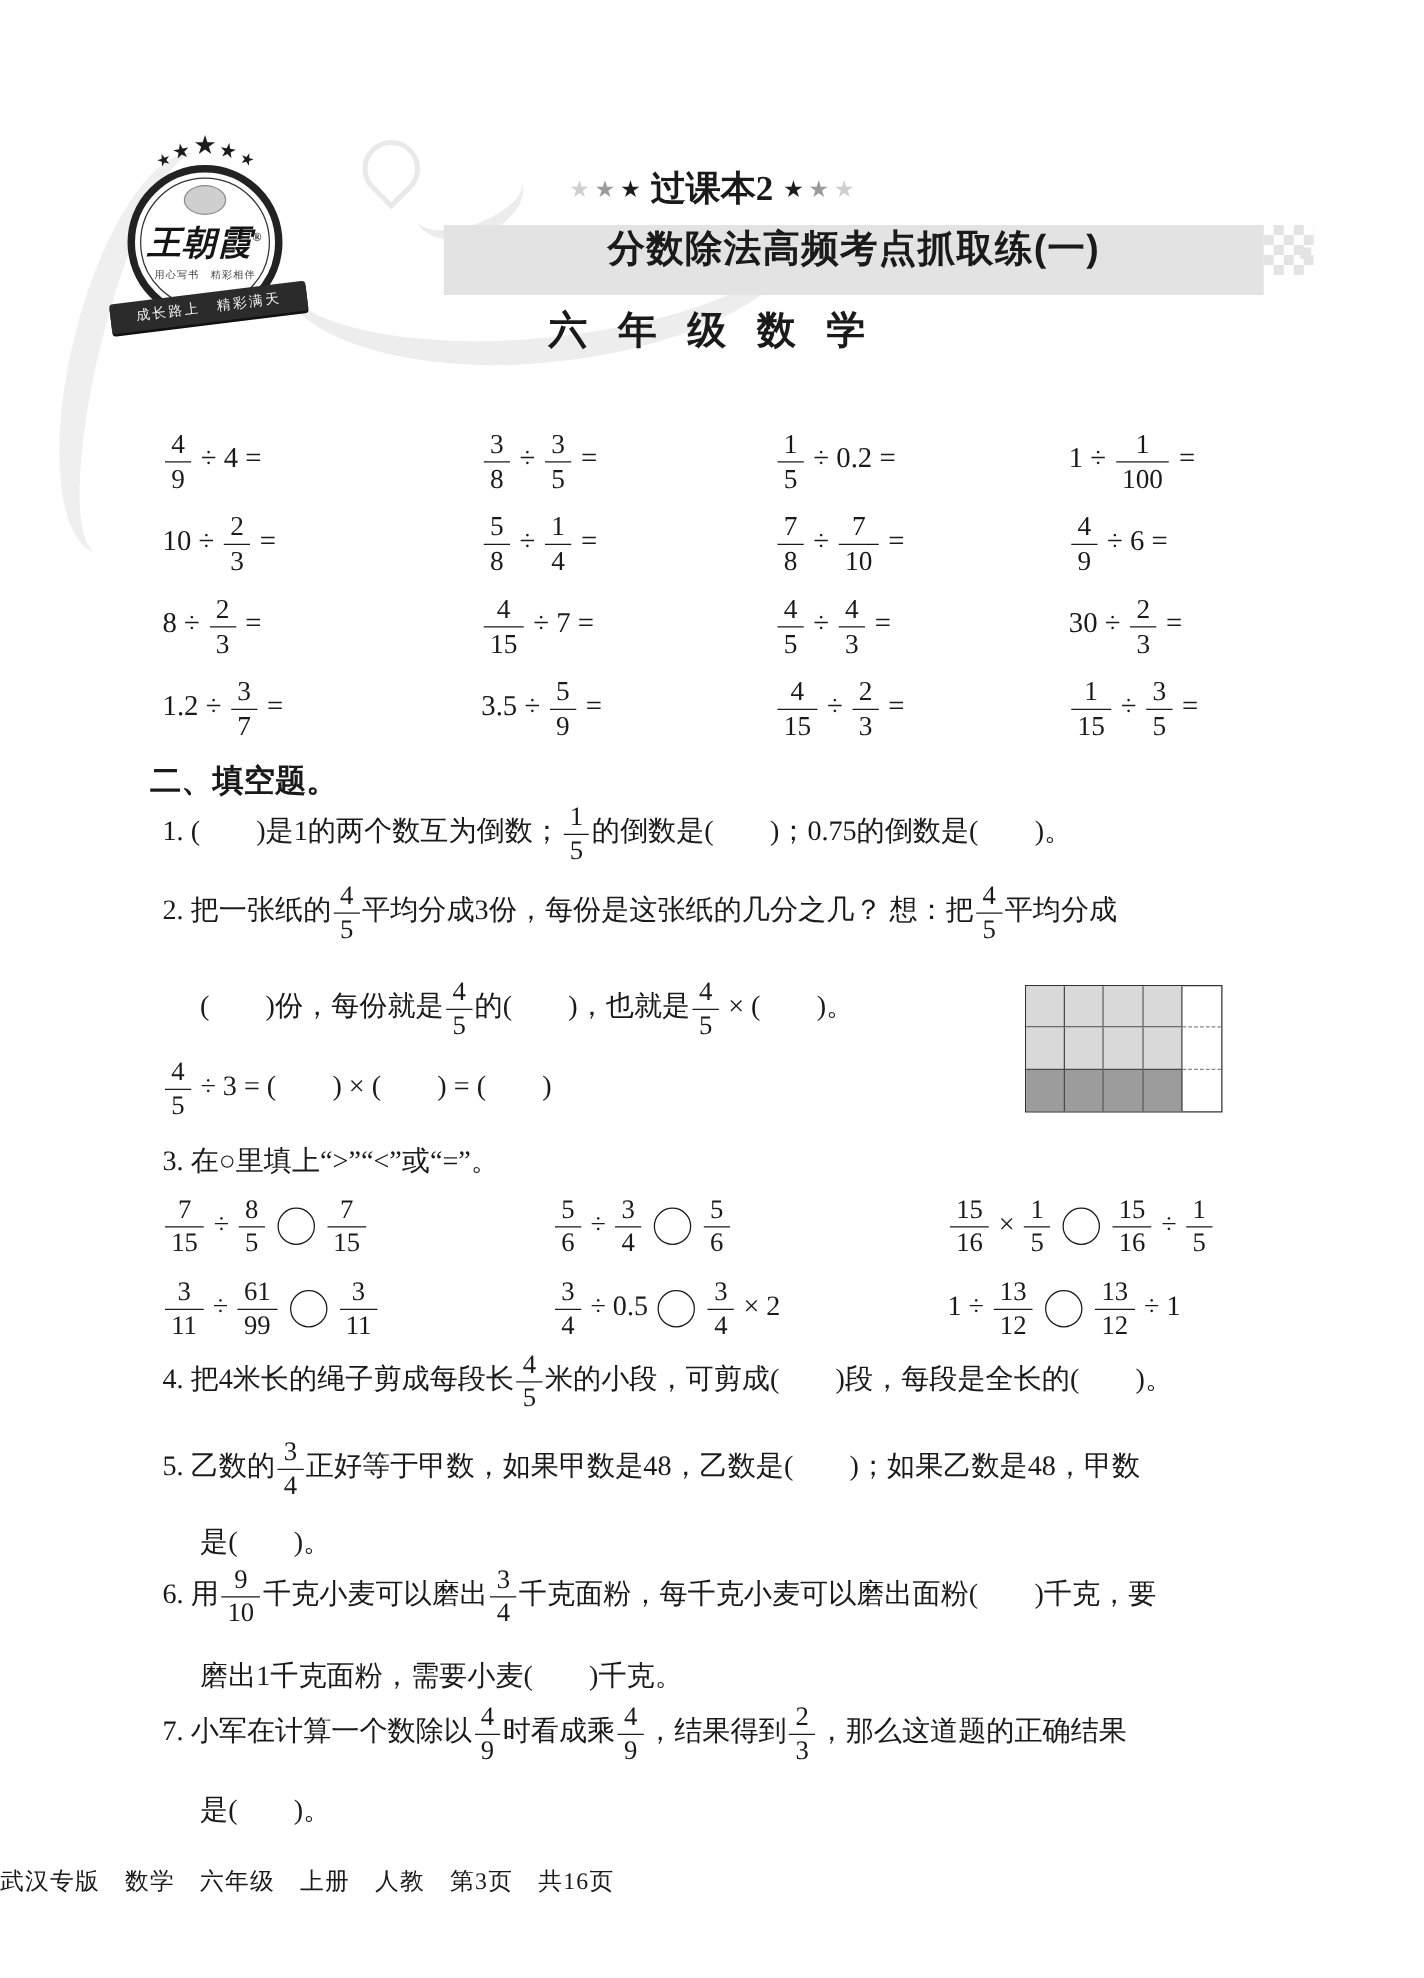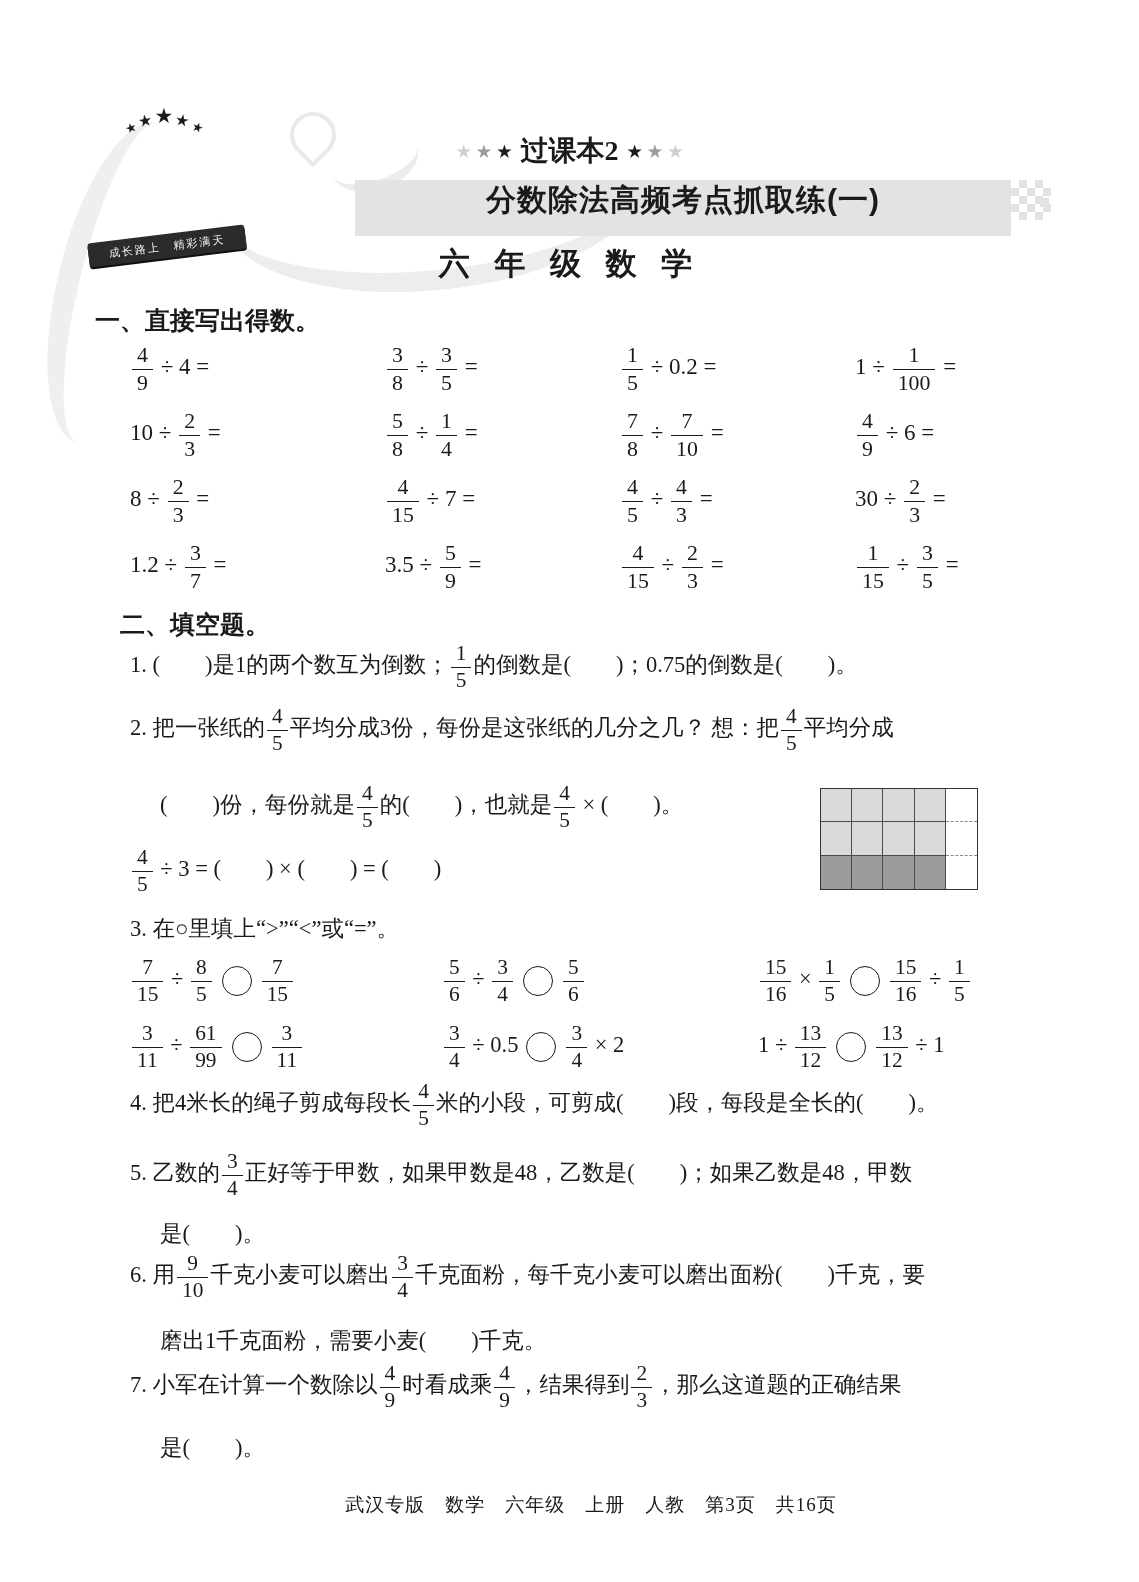--- a/index.html
+++ b/index.html
@@ -107,49 +107,54 @@
   .cmp-grid { position:absolute; left:130px; top:948px; width:960px;
     display:grid; grid-template-columns:312px 316px 330px; grid-auto-rows:66px; z-index:2; }
   .cmp-cell { display:flex; align-items:center; font-size:22.5px; white-space:pre; }
 
   
   .diagram { position:absolute; left:820px; top:788px; width:158px; height:102px;
     border:1.6px solid #333; display:grid; z-index:2; background:#fff; }
   .dg-cell { border-right:1.2px solid #4a4a4a; border-bottom:1.2px solid #4a4a4a; }
 
   
-  .footer { position:absolute; left:0; right:0; top:1492px; text-align:center;
-    font-size:19px; letter-spacing:1px; white-space:nowrap;padding-left:43px; }
+  .footer { position:absolute; left:0; right:0; top:1492px; text-align:left;
+    font-size:19px; letter-spacing:1px; white-space:nowrap; }
 </style>
 </head>
 <body>
 
 <div class="sheet">
 
   <div class="deco deco-tail"></div>
   <div class="deco deco-sweep"></div>
   <div class="deco deco-bow"></div>
   <div class="deco deco-bow2"></div>
 
   <div class="logo">
     <div class="logo-stars" id="logo-stars"><span class="">★</span><span class="">★</span><span class="">★</span><span class="">★</span><span class="">★</span></div>
+    <div class="logo-ring">
+      <div class="logo-band"></div>
+      <div class="logo-portrait"></div>
+      <div class="logo-name"><span>王朝霞</span><sup>®</sup></div>
+      <div class="logo-sub">用心写书　精彩相伴</div>
+    </div>
     <div class="logo-ribbon">成长路上　精彩满天</div>
   </div>
 
   <div class="tagline">
     <span class="stars" id="stars-left"><span class="s0">★</span><span class="s1">★</span><span class="s2">★</span></span><span class="txt">过课本2</span><span class="stars" id="stars-right"><span class="s2">★</span><span class="s1">★</span><span class="s0">★</span></span>
   </div>
   <div class="title-bar">
     <div class="bar-text">分数除法高频考点抓取练(一)</div>
   </div>
   <div class="checker"></div>
   <div class="checker-dot"></div>
   <div class="subtitle">六 年 级 数 学</div>
 
-  <div class="sec-head" id="sec1-head">一、直接写出得数。</div>
   <div class="calc-grid" id="calc-grid">
       <div class="calc-cell"><span class="expr"><span class="frac"><span class="num">4</span><span class="den">9</span></span> ÷ 4 =</span></div>
       <div class="calc-cell"><span class="expr"><span class="frac"><span class="num">3</span><span class="den">8</span></span> ÷ <span class="frac"><span class="num">3</span><span class="den">5</span></span> =</span></div>
       <div class="calc-cell"><span class="expr"><span class="frac"><span class="num">1</span><span class="den">5</span></span> ÷ 0.2 =</span></div>
       <div class="calc-cell"><span class="expr">1 ÷ <span class="frac"><span class="num">1</span><span class="den">100</span></span> =</span></div>
       <div class="calc-cell"><span class="expr">10 ÷ <span class="frac"><span class="num">2</span><span class="den">3</span></span> =</span></div>
       <div class="calc-cell"><span class="expr"><span class="frac"><span class="num">5</span><span class="den">8</span></span> ÷ <span class="frac"><span class="num">1</span><span class="den">4</span></span> =</span></div>
       <div class="calc-cell"><span class="expr"><span class="frac"><span class="num">7</span><span class="den">8</span></span> ÷ <span class="frac"><span class="num">7</span><span class="den">10</span></span> =</span></div>
       <div class="calc-cell"><span class="expr"><span class="frac"><span class="num">4</span><span class="den">9</span></span> ÷ 6 =</span></div>
       <div class="calc-cell"><span class="expr">8 ÷ <span class="frac"><span class="num">2</span><span class="den">3</span></span> =</span></div>

